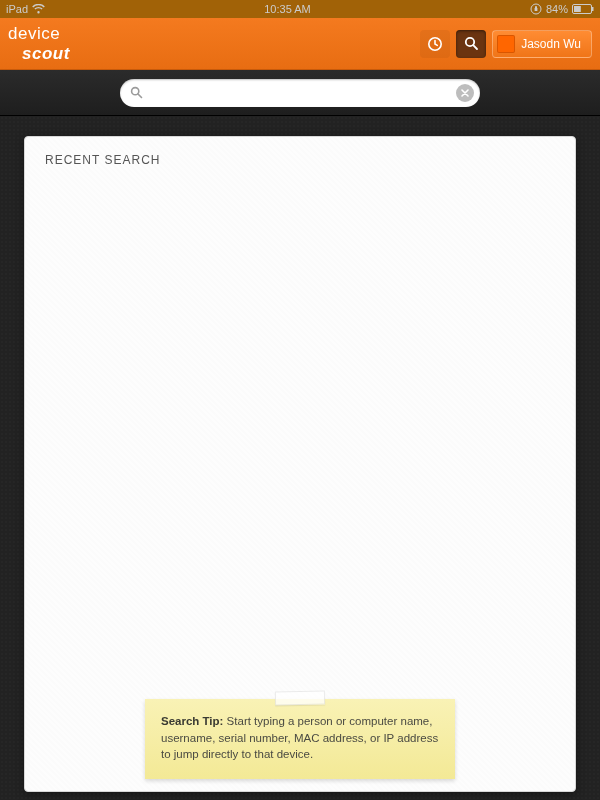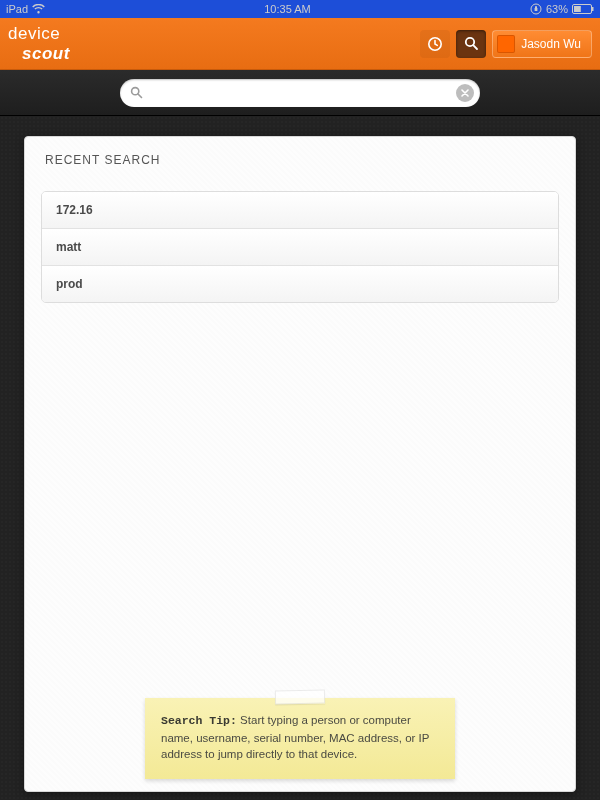--- a/index.html
+++ b/index.html
@@ -2,21 +2,21 @@
 <html><head>
 <meta charset="utf-8">
 <style>
   * { box-sizing: border-box; margin: 0; padding: 0; }
   html, body { width: 600px; height: 800px; font-family: -apple-system, "Helvetica Neue", Arial, sans-serif; }
   body { background: #1a1a1a; overflow: hidden; }
 
   
   .status-bar {
     height: 18px;
-    background: #1d4ed8;
+    background: #a16207;
     color: #ccc;
     display: flex;
     align-items: center;
     justify-content: space-between;
     font-size: 11px;
     padding: 0 6px;
     font-weight: 500;
   }
   .status-left, .status-right { display: flex; align-items: center; gap: 4px; }
   .wifi-icon svg, .lock-icon svg, .battery-icon svg { display: block; }
@@ -114,21 +114,21 @@
     background-image: repeating-linear-gradient(45deg, rgba(0,0,0,0.008) 0 2px, transparent 2px 4px);
     padding: 16px 16px 20px 16px;
     box-shadow: 0 2px 8px rgba(0,0,0,0.4);
     display: flex; flex-direction: column;
   }
   .section-title {
     font-size: 12px;
     letter-spacing: 1px;
     color: #555;
     font-weight: 500;
-    margin-bottom: 24px;
+    margin-bottom: 14px;
     padding-left: 4px;
   }
   .recent-list {
     border: 1px solid #ddd;
     border-radius: 5px;
     overflow: hidden;
     background: #fff;
   }
   .recent-item {
     padding: 11px 14px;
@@ -160,21 +160,21 @@
   .tip {
     width: 310px;
     background: #f6eea5;
     background-image: linear-gradient(to bottom, #f9f2b5, #f3e996);
     padding: 14px 16px 16px 16px;
     font-size: 11.5px;
     line-height: 1.45;
     color: #4a4a42;
     box-shadow: 0 2px 4px rgba(0,0,0,0.15);
   }
-  .tip b { color: #3a3a32; font-family: Liberation Mono, monospace; }
+  .tip b { color: #3a3a32; }
 </style>
 </head>
 <body>
 
 <div class="status-bar">
   <div class="status-left">
     <span>iPad</span>
     <span class="wifi-icon">
       <svg width="13" height="10" viewBox="0 0 13 10">
           <path fill="#ccc" d="M6.5 9.5a1.2 1.2 0 100-2.4 1.2 1.2 0 000 2.4zM3.4 5.6a4.4 4.4 0 016.2 0l1-1a5.8 5.8 0 00-8.2 0l1 1zM1.2 3.4a7.5 7.5 0 0110.6 0l1-1a8.9 8.9 0 00-12.6 0l1 1z"></path>
@@ -182,21 +182,21 @@
     </span>
   </div>
   <div>10:35 AM</div>
   <div class="status-right">
     <span class="lock-icon">
       <svg width="12" height="12" viewBox="0 0 12 12">
           <circle cx="6" cy="6" r="5" fill="none" stroke="#ccc" stroke-width="1"></circle>
           <path d="M5 5V4a1 1 0 012 0v1h.4v3H4.6V5H5z" fill="#ccc"></path>
         </svg>
     </span>
-    <span>63%</span>
+    <span>84%</span>
     <span class="battery-icon">
       <svg width="22" height="10" viewBox="0 0 22 10">
           <rect x="0.5" y="0.5" width="19" height="9" rx="1.5" fill="none" stroke="#ccc"></rect>
           <rect x="2" y="2" width="6.8" height="6" fill="#ccc"></rect>
           <rect x="20" y="3" width="1.5" height="4" fill="#ccc"></rect>
         </svg>
     </span>
   </div>
 </div>
 
@@ -238,25 +238,20 @@
       <svg width="8" height="8" viewBox="0 0 8 8">
           <path d="M1 1l6 6M7 1L1 7" stroke="#fff" stroke-width="1.6" stroke-linecap="round"></path>
         </svg>
     </div>
   </div>
 </div>
 
 <div class="stage">
   <div class="panel">
     <div class="section-title">RECENT SEARCH</div>
-    <div class="recent-list">
-      <div class="recent-item">172.16</div>
-      <div class="recent-item">matt</div>
-      <div class="recent-item">prod</div>
-    </div>
     <div class="spacer"></div>
     <div class="tip-wrap">
       <div class="tape"></div>
       <div class="tip">
         <b>Search Tip:</b><span> Start typing a person or computer name, username, serial number, MAC address, or IP address to jump directly to that device.</span>
       </div>
     </div>
   </div>
 </div>
 

